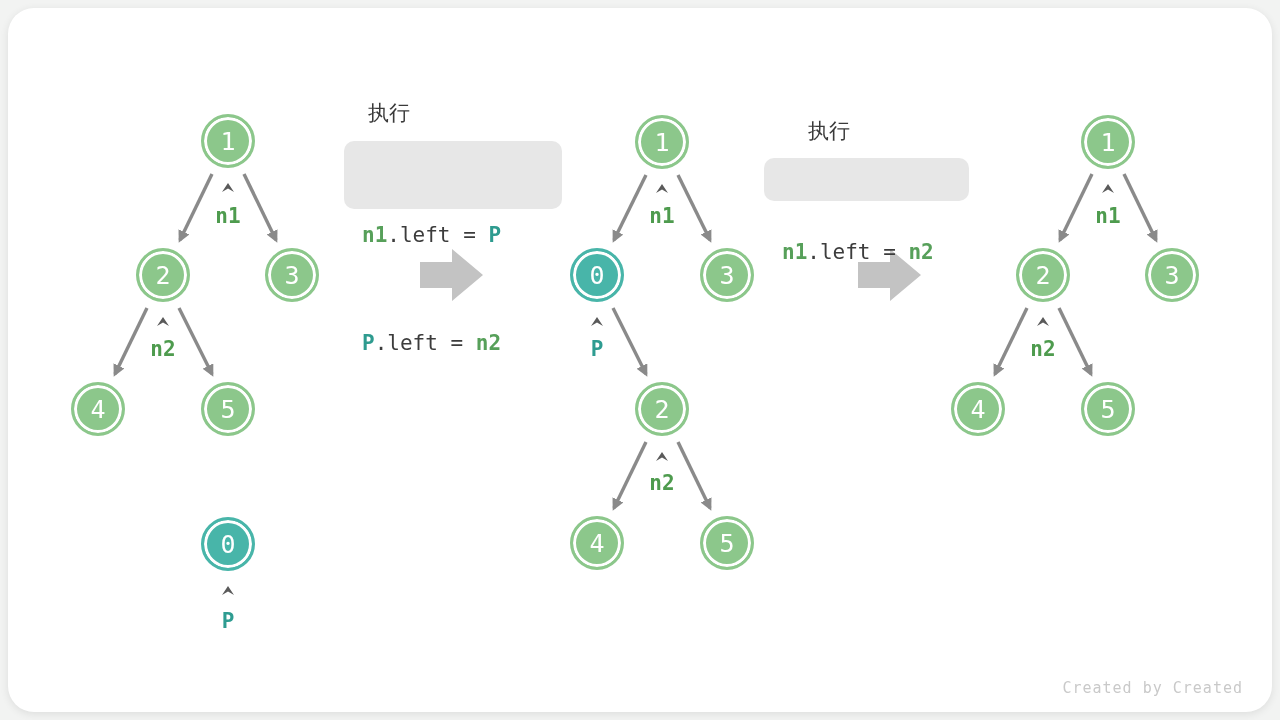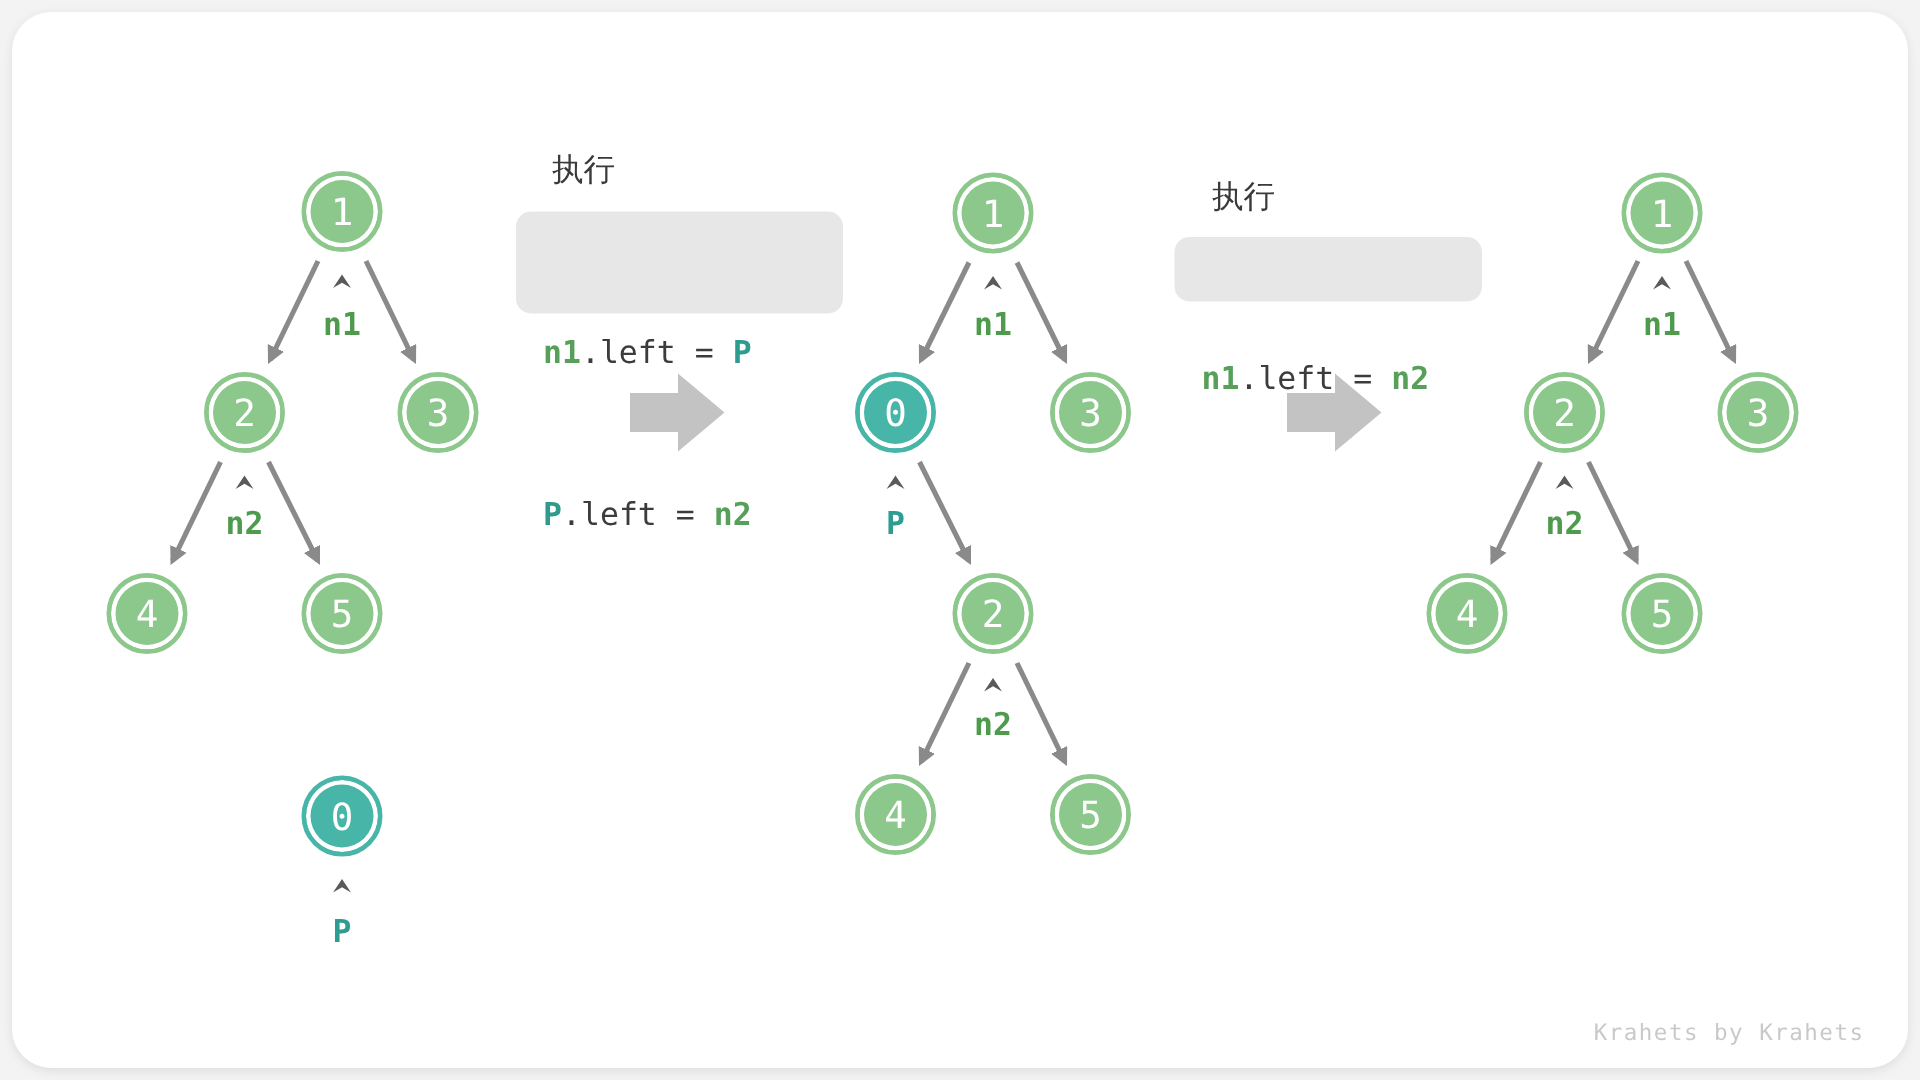--- a/index.html
+++ b/index.html
@@ -179,21 +179,21 @@
   <div class="ref-label teal" style="left:597px;top:349px">P</div>
 
   <span class="caret" style="left:662px;top:456px">
     <svg width="16" height="12">
         <path d="M2,11 L8,2 L14,11 L8,7.5 Z" fill="#5a5a5a"></path>
       </svg>
   </span>
   <div class="ref-label" style="left:662px;top:483px">n2</div>
 
   <div class="exec-title" style="left:808px;top:117px">执行</div>
-  <div class="code-box" style="left:783px;top:158px;width:205px;height:43px">
+  <div class="code-box" style="left:764px;top:158px;width:205px;height:43px">
     <div><span class="tok-green">n1</span><span class="tok-plain">.left = </span><span class="tok-green">n2</span></div>
   </div>
 
   <div class="node" style="left:1108px;top:142px">1</div>
   <div class="node" style="left:1043px;top:275px">2</div>
   <div class="node" style="left:1172px;top:275px">3</div>
   <div class="node" style="left:978px;top:409px">4</div>
   <div class="node" style="left:1108px;top:409px">5</div>
 
   <span class="caret" style="left:1108px;top:188px">
@@ -203,14 +203,14 @@
   </span>
   <div class="ref-label" style="left:1108px;top:216px">n1</div>
 
   <span class="caret" style="left:1043px;top:321px">
     <svg width="16" height="12">
         <path d="M2,11 L8,2 L14,11 L8,7.5 Z" fill="#5a5a5a"></path>
       </svg>
   </span>
   <div class="ref-label" style="left:1043px;top:349px">n2</div>
 
-  <div class="watermark">Krahets by Krahets</div>
+  <div class="watermark">Created by Created</div>
 </div>
 
 </body></html>

